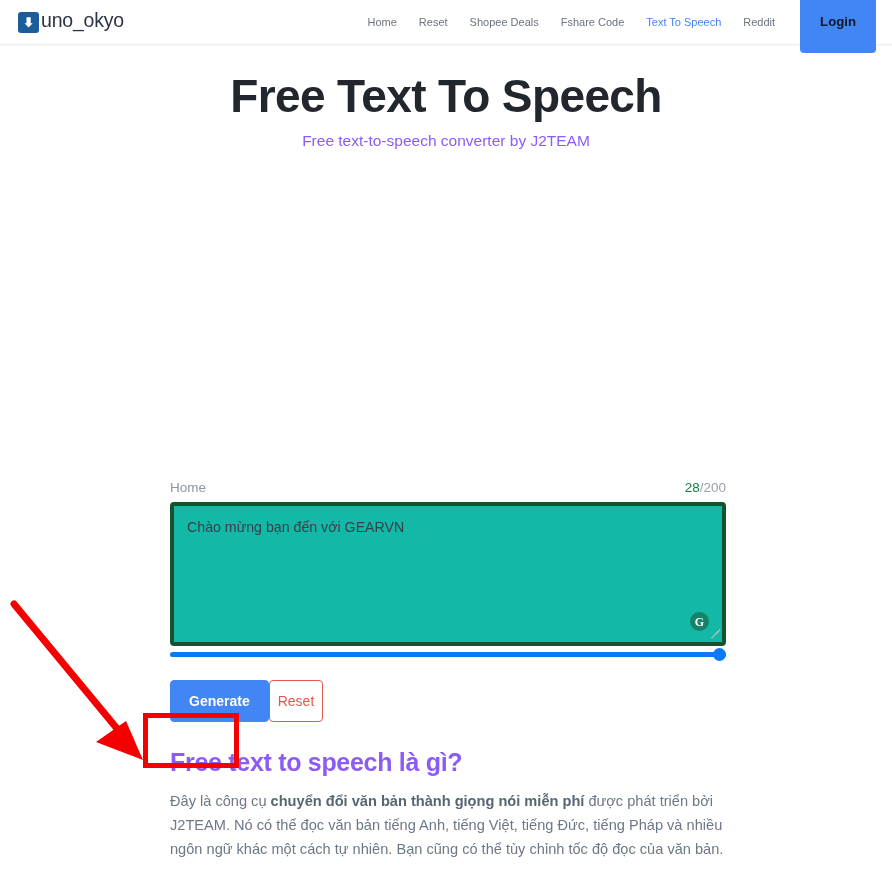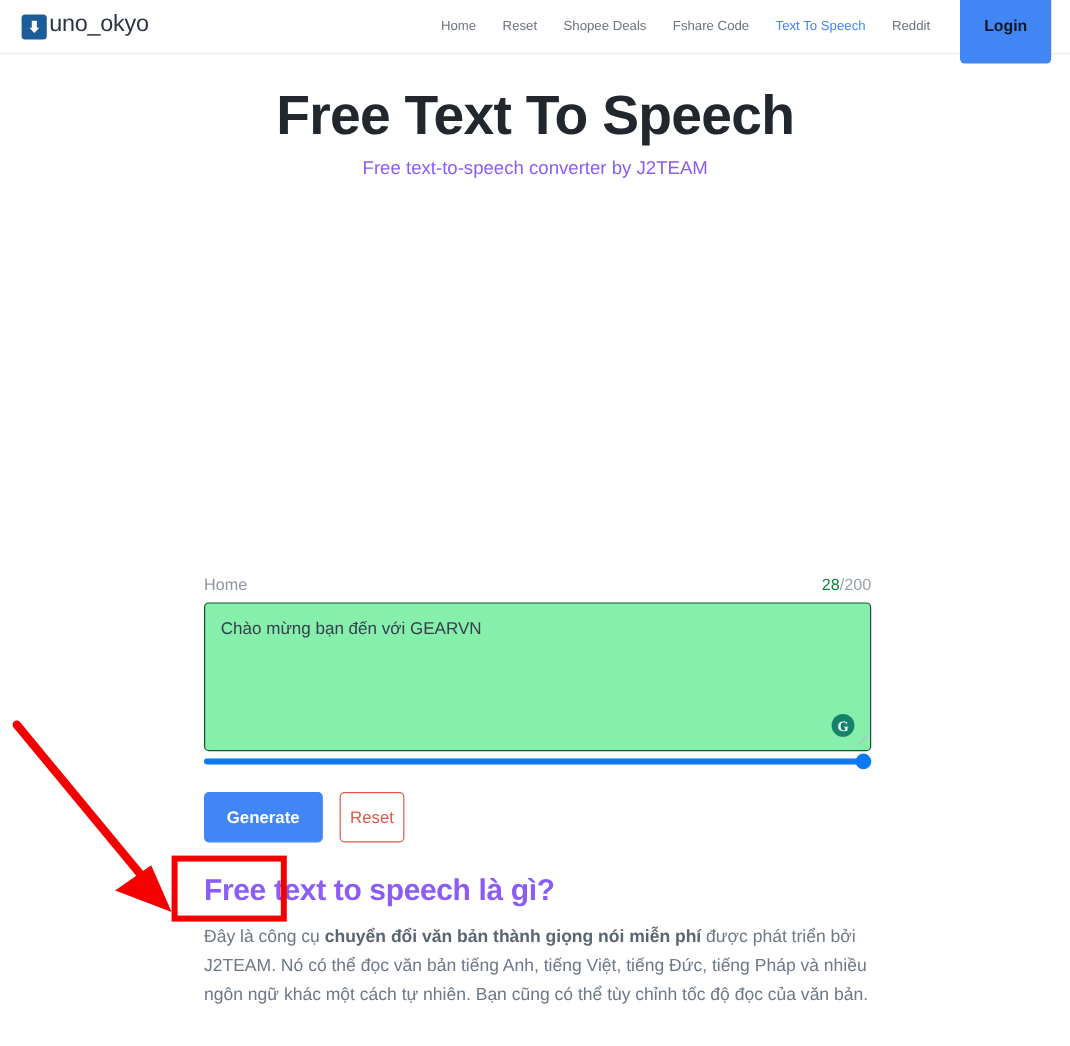--- a/index.html
+++ b/index.html
@@ -130,24 +130,24 @@
     color: #8d95a0;
   }
   .counter {
     font-size: 13.5px;
     color: #9aa1ab;
   }
   .counter .used { color: #15803d; }
 
   .textarea-box {
     position: relative;
-    border: 1px solid #14532d;
+    border: 4px solid #14532d;
     border-radius: 4px;
-    height: 124px;
-    background: #86efac;
+    height: 144px;
+    background: #14b8a6;
     box-sizing: border-box;
   }
   .textarea-box textarea {
     width: 100%;
     height: 100%;
     border: none;
     outline: none;
     resize: none;
     background: transparent;
     box-sizing: border-box;
@@ -232,21 +232,20 @@
     width: 13px;
     height: 13px;
     border-radius: 50%;
     background: #0b7bf5;
   }
 
   .actions {
     margin-top: 18px;
     display: flex;
     align-items: center;
-    gap: 14px;
   }
   .btn {
     font-family: inherit;
     font-size: 14px;
     border-radius: 4px;
     cursor: pointer;
     line-height: 1;
   }
   .btn-generate {
     background: #4285f4;

